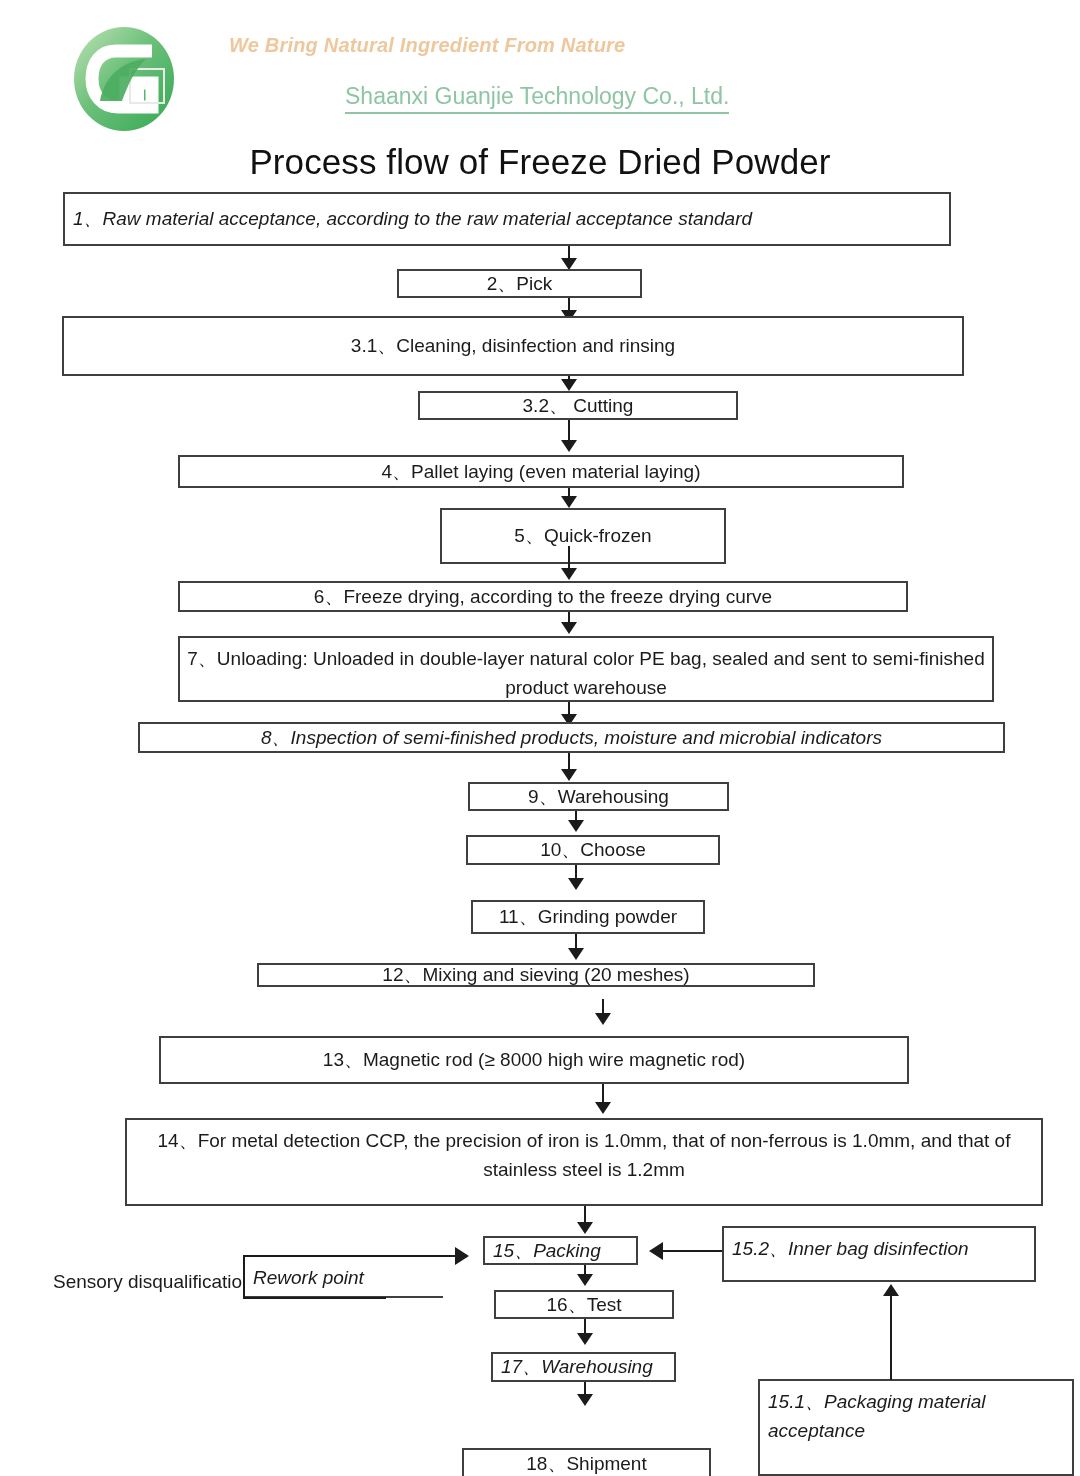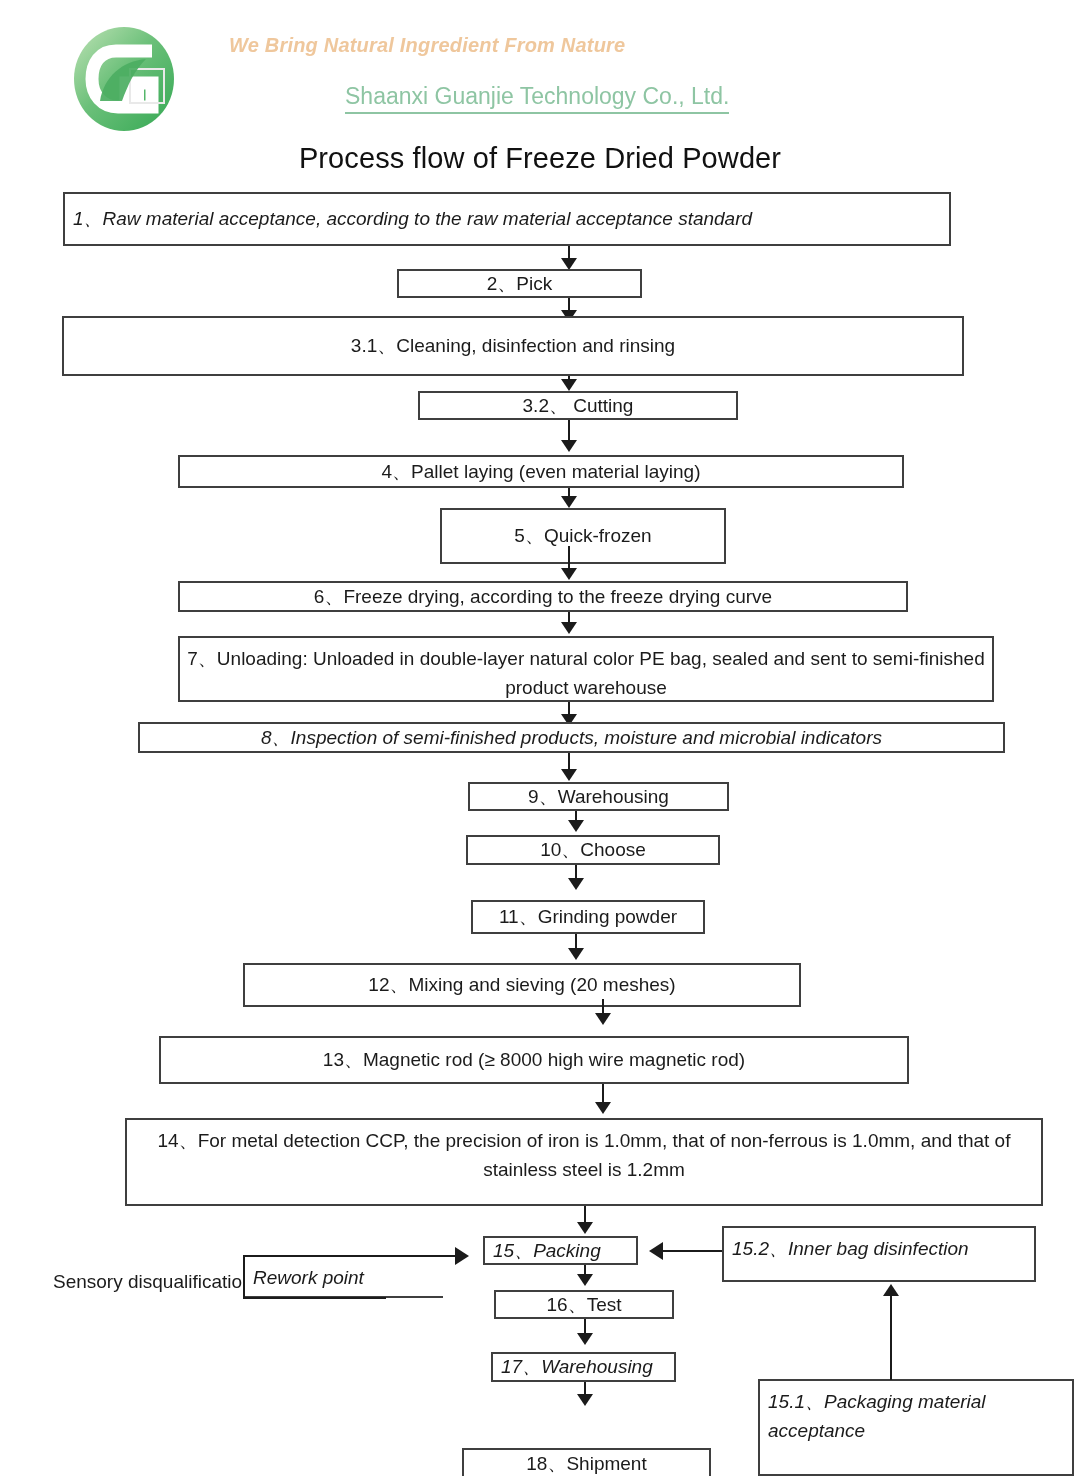--- a/index.html
+++ b/index.html
@@ -48,21 +48,21 @@
     white-space: nowrap;
     border-bottom: 2px solid #8ec5a3;
     padding-bottom: 2px;
   }
   #doc-title {
     position: absolute;
     left: 0;
     top: 142px;
     width: 1080px;
     text-align: center;
-    font-size: 29px;
+    font-size: 35px;
     color: #111;
     letter-spacing: .1px;
   }
 
   
   .node {
     position: absolute;
     box-sizing: border-box;
     border: 2px solid #3f3f3f;
     background: #ffffff;
@@ -208,21 +208,21 @@
   <div class="arrow-down" style="left:568px; top:820px;"></div>
 
   <div class="node" style="left:466px; top:835px; width:254px; height:30px;">10、Choose</div>
   <div class="vline" style="left:575px; top:865px; height:18px;"></div>
   <div class="arrow-down" style="left:568px; top:878px;"></div>
 
   <div class="node" style="left:471px; top:900px; width:234px; height:34px;">11、Grinding powder</div>
   <div class="vline" style="left:575px; top:934px; height:20px;"></div>
   <div class="arrow-down" style="left:568px; top:948px;"></div>
 
-  <div class="node" style="left:243px; top:963px; width:558px; height:44px;">12、Mixing and sieving (20 meshes)</div>
+  <div class="node" style="left:257px; top:963px; width:558px; height:24px;">12、Mixing and sieving (20 meshes)</div>
   <div class="vline" style="left:602px; top:999px; height:18px;"></div>
   <div class="arrow-down" style="left:595px; top:1013px;"></div>
 
   <div class="node" style="left:159px; top:1036px; width:750px; height:48px;">13、Magnetic rod (≥ 8000 high wire magnetic rod)</div>
   <div class="vline" style="left:602px; top:1084px; height:22px;"></div>
   <div class="arrow-down" style="left:595px; top:1102px;"></div>
 
   <div class="node top-text" style="left:125px; top:1118px; width:918px; height:88px;">14、For metal detection CCP, the precision of iron is 1.0mm, that of non-ferrous is 1.0mm, and that of stainless steel is 1.2mm</div>
   <div class="vline" style="left:584px; top:1206px; height:22px;"></div>
   <div class="arrow-down" style="left:577px; top:1222px;"></div>

